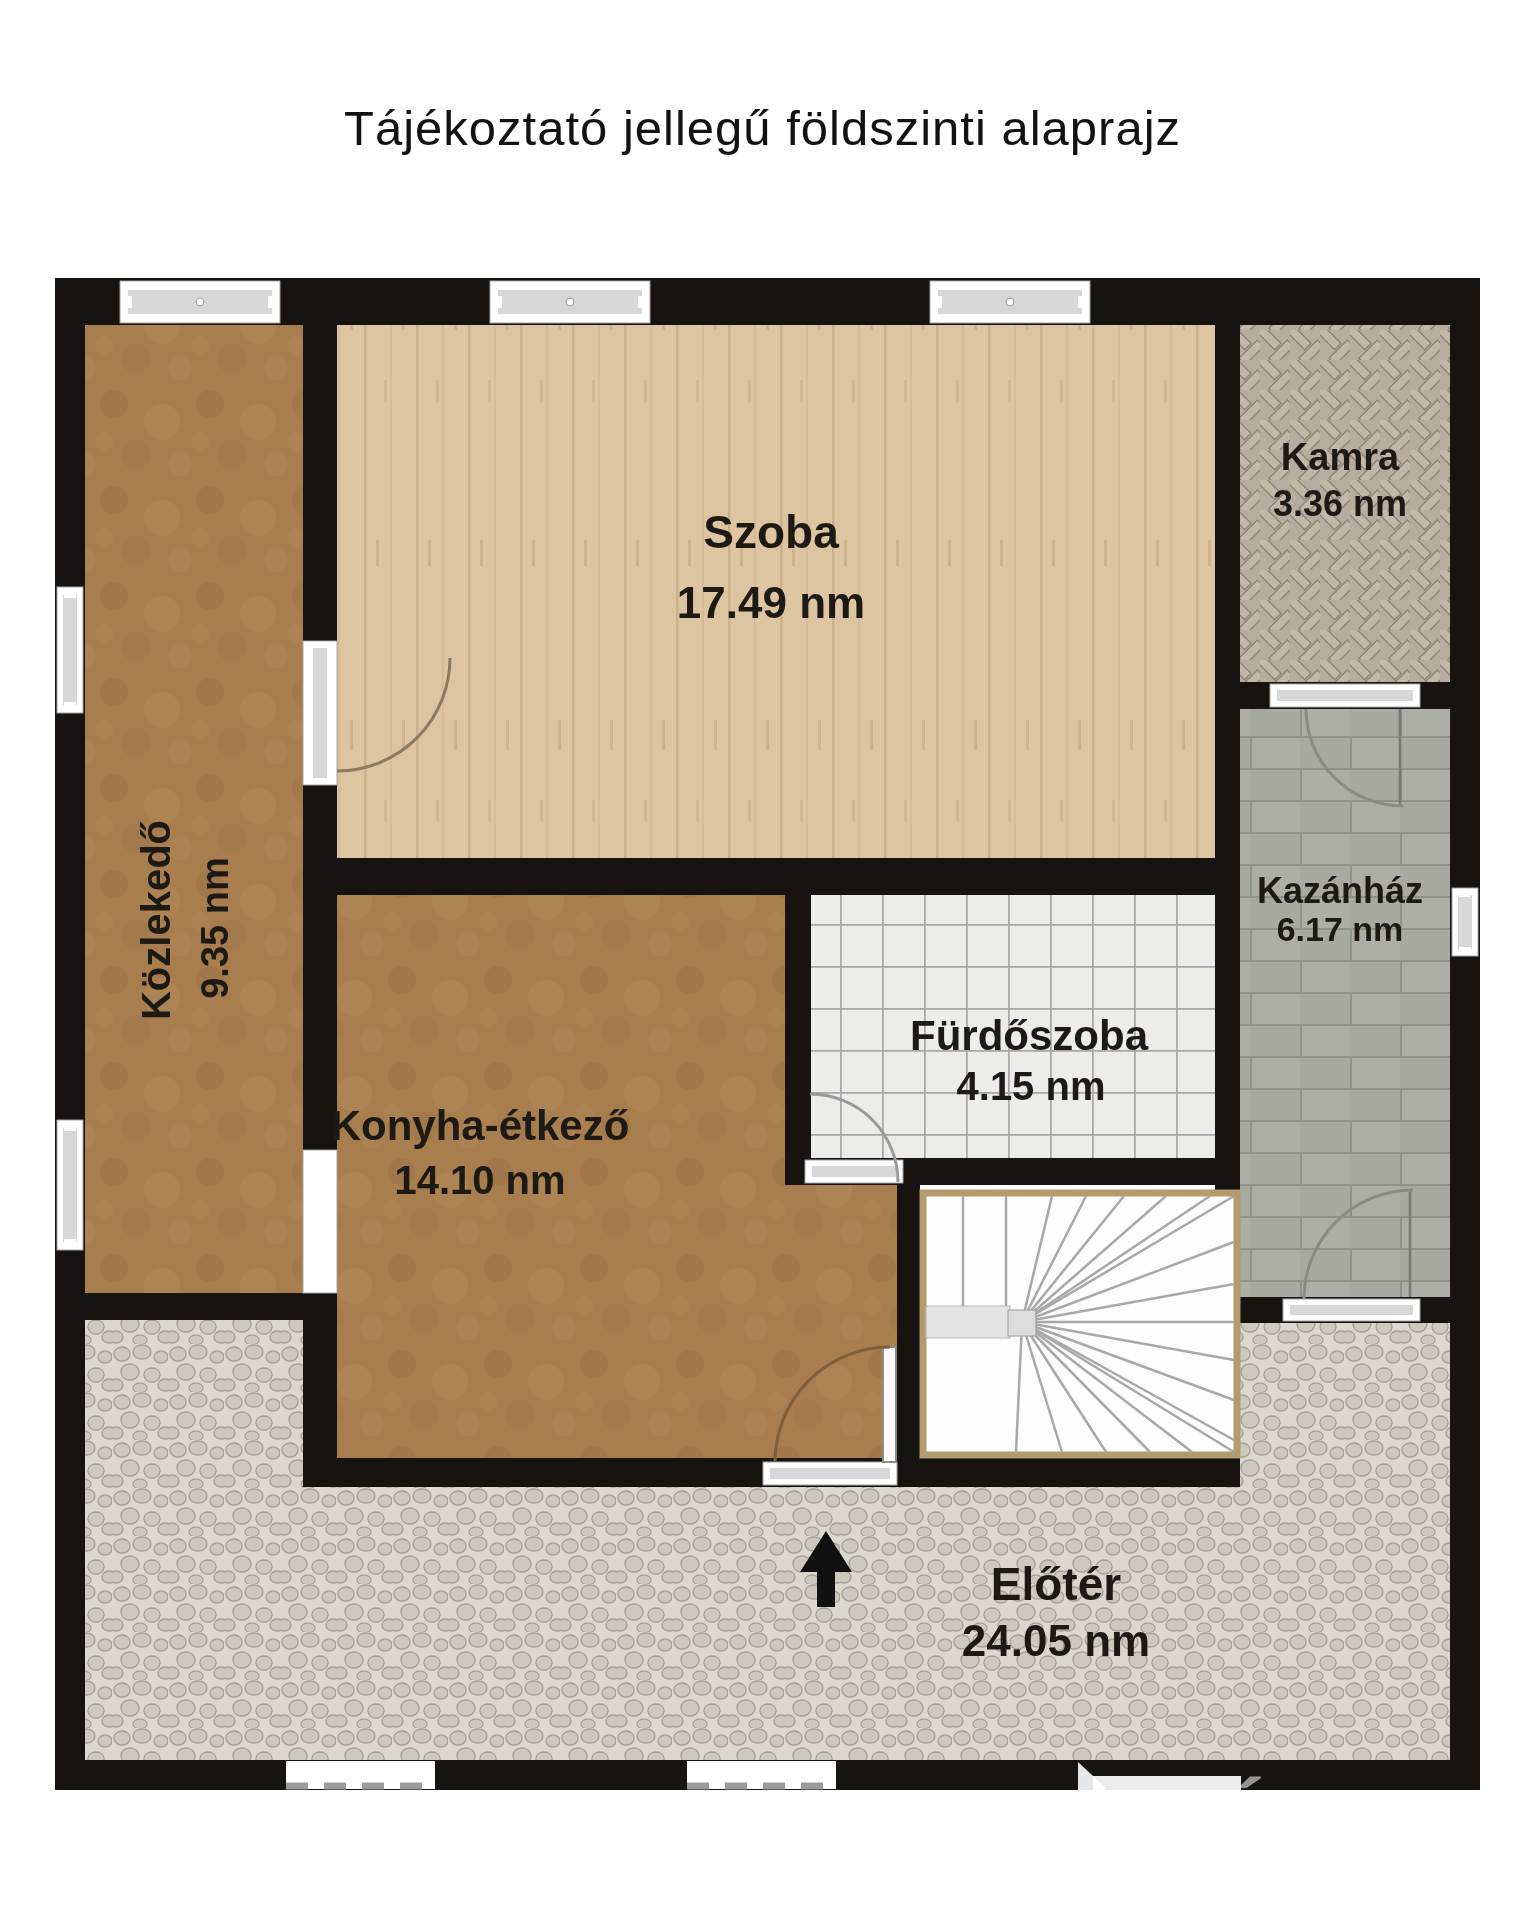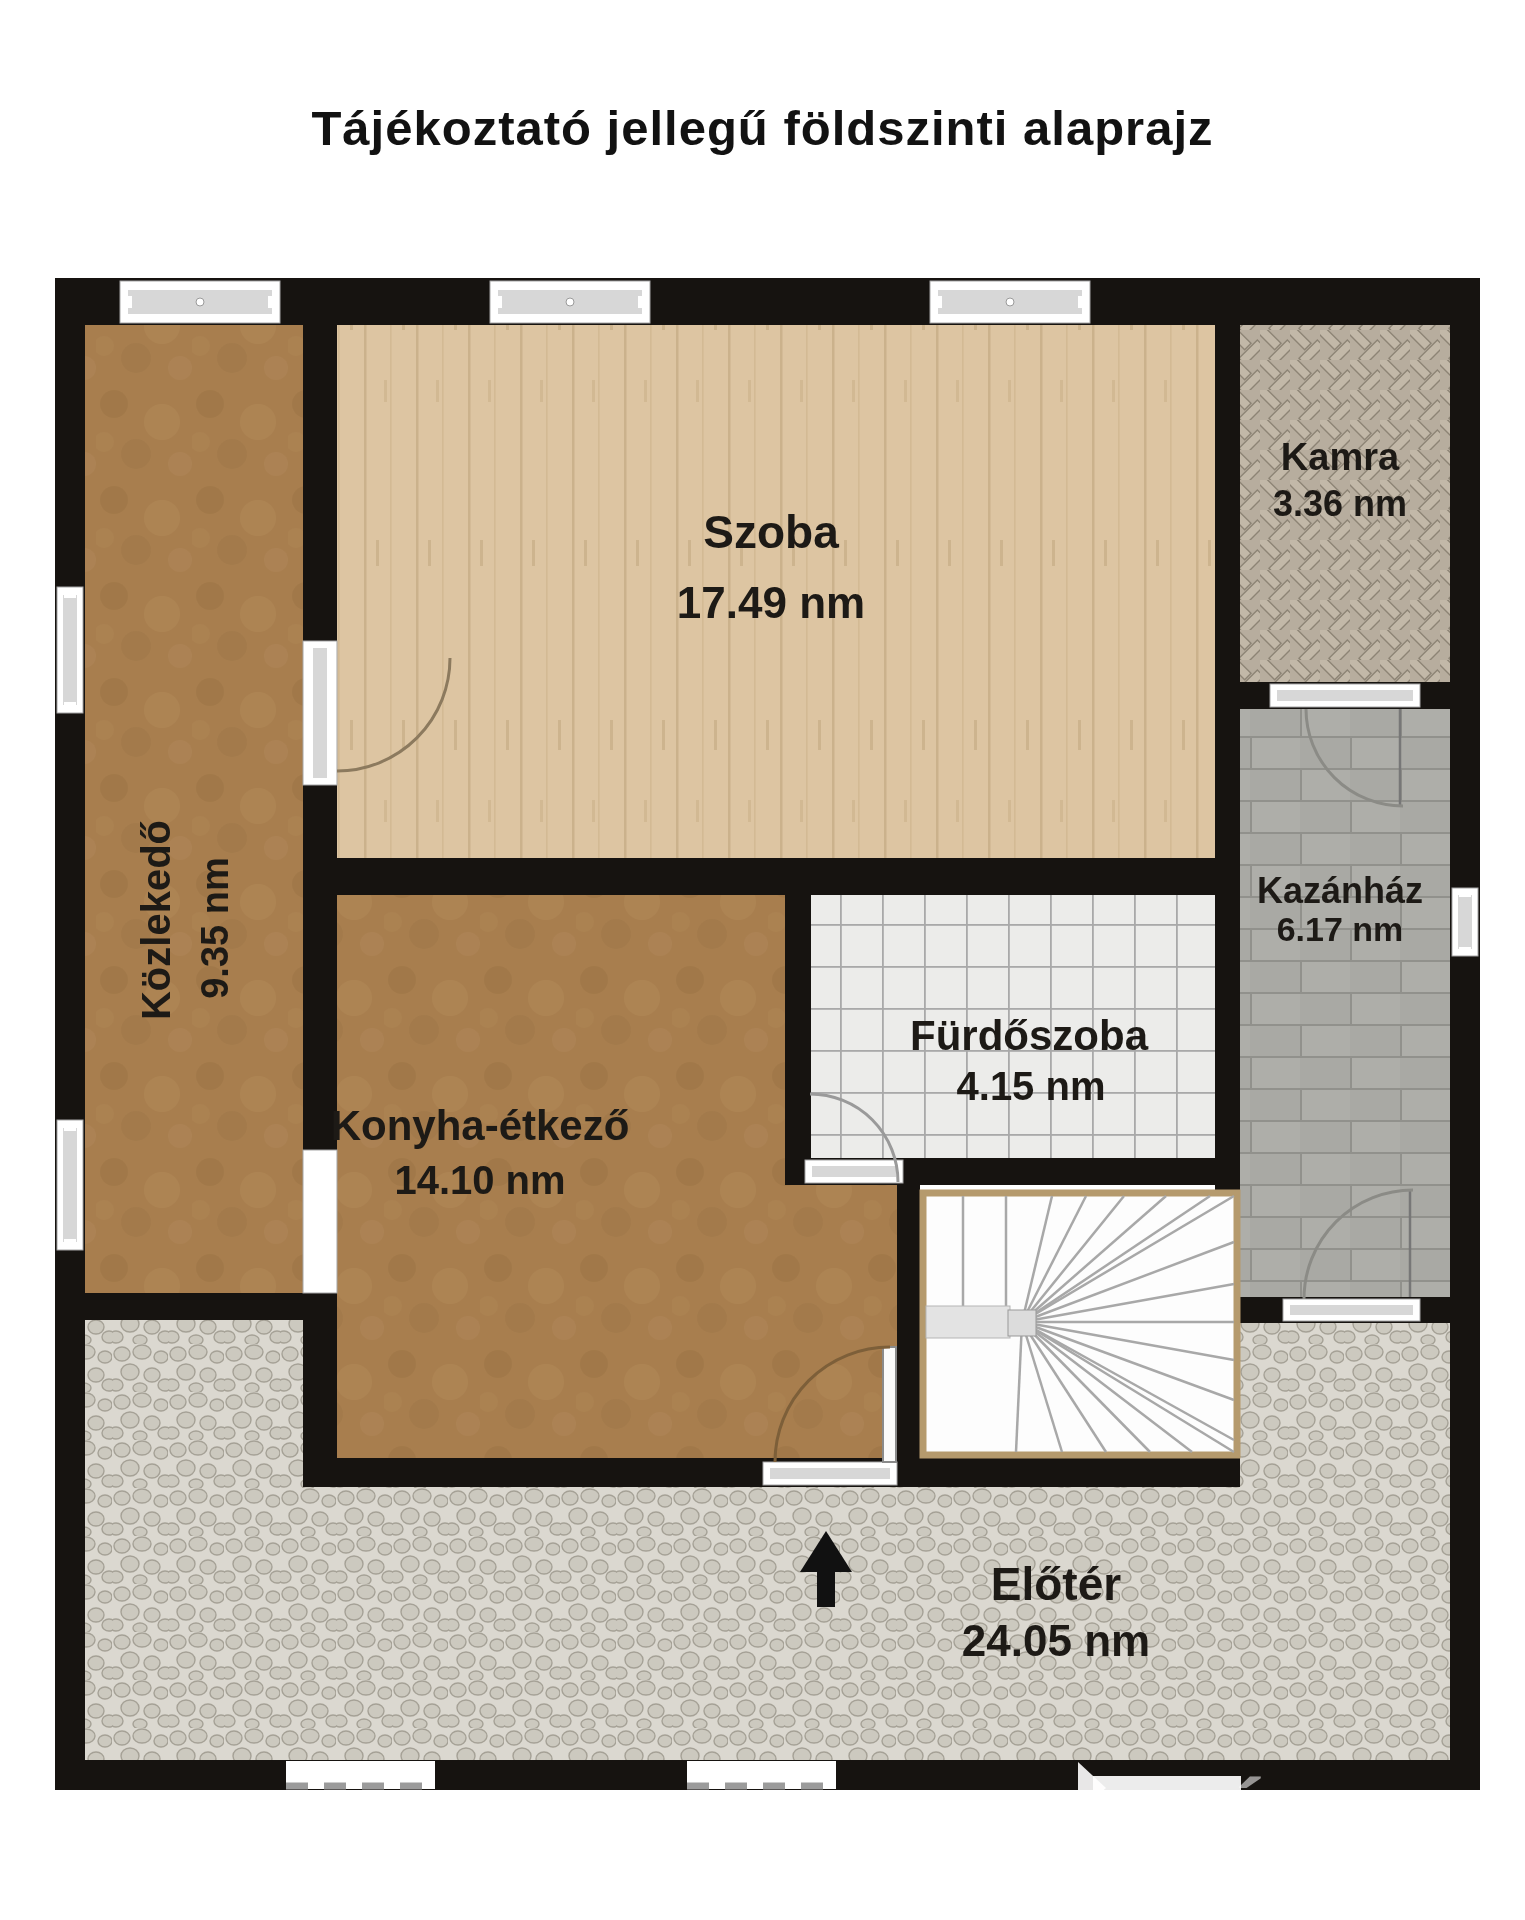--- a/index.html
+++ b/index.html
@@ -8,21 +8,21 @@
     width:1525px;height:1920px;
     background:#ffffff;
     overflow:hidden;
     font-family:"Liberation Sans", sans-serif;
   }
   .title{
     position:absolute;
     top:100px;left:0;width:1525px;
     text-align:center;
     font-size:49px;
-    font-weight:bold;
+    font-weight:normal;
     color:#121212;
     letter-spacing:1px;
   }
   svg{position:absolute;left:0;top:0;}
   svg text{
     font-family:"Liberation Sans", sans-serif;
     font-weight:bold;
     fill:#1d1a16;
   }
   .t46{font-size:46px}

